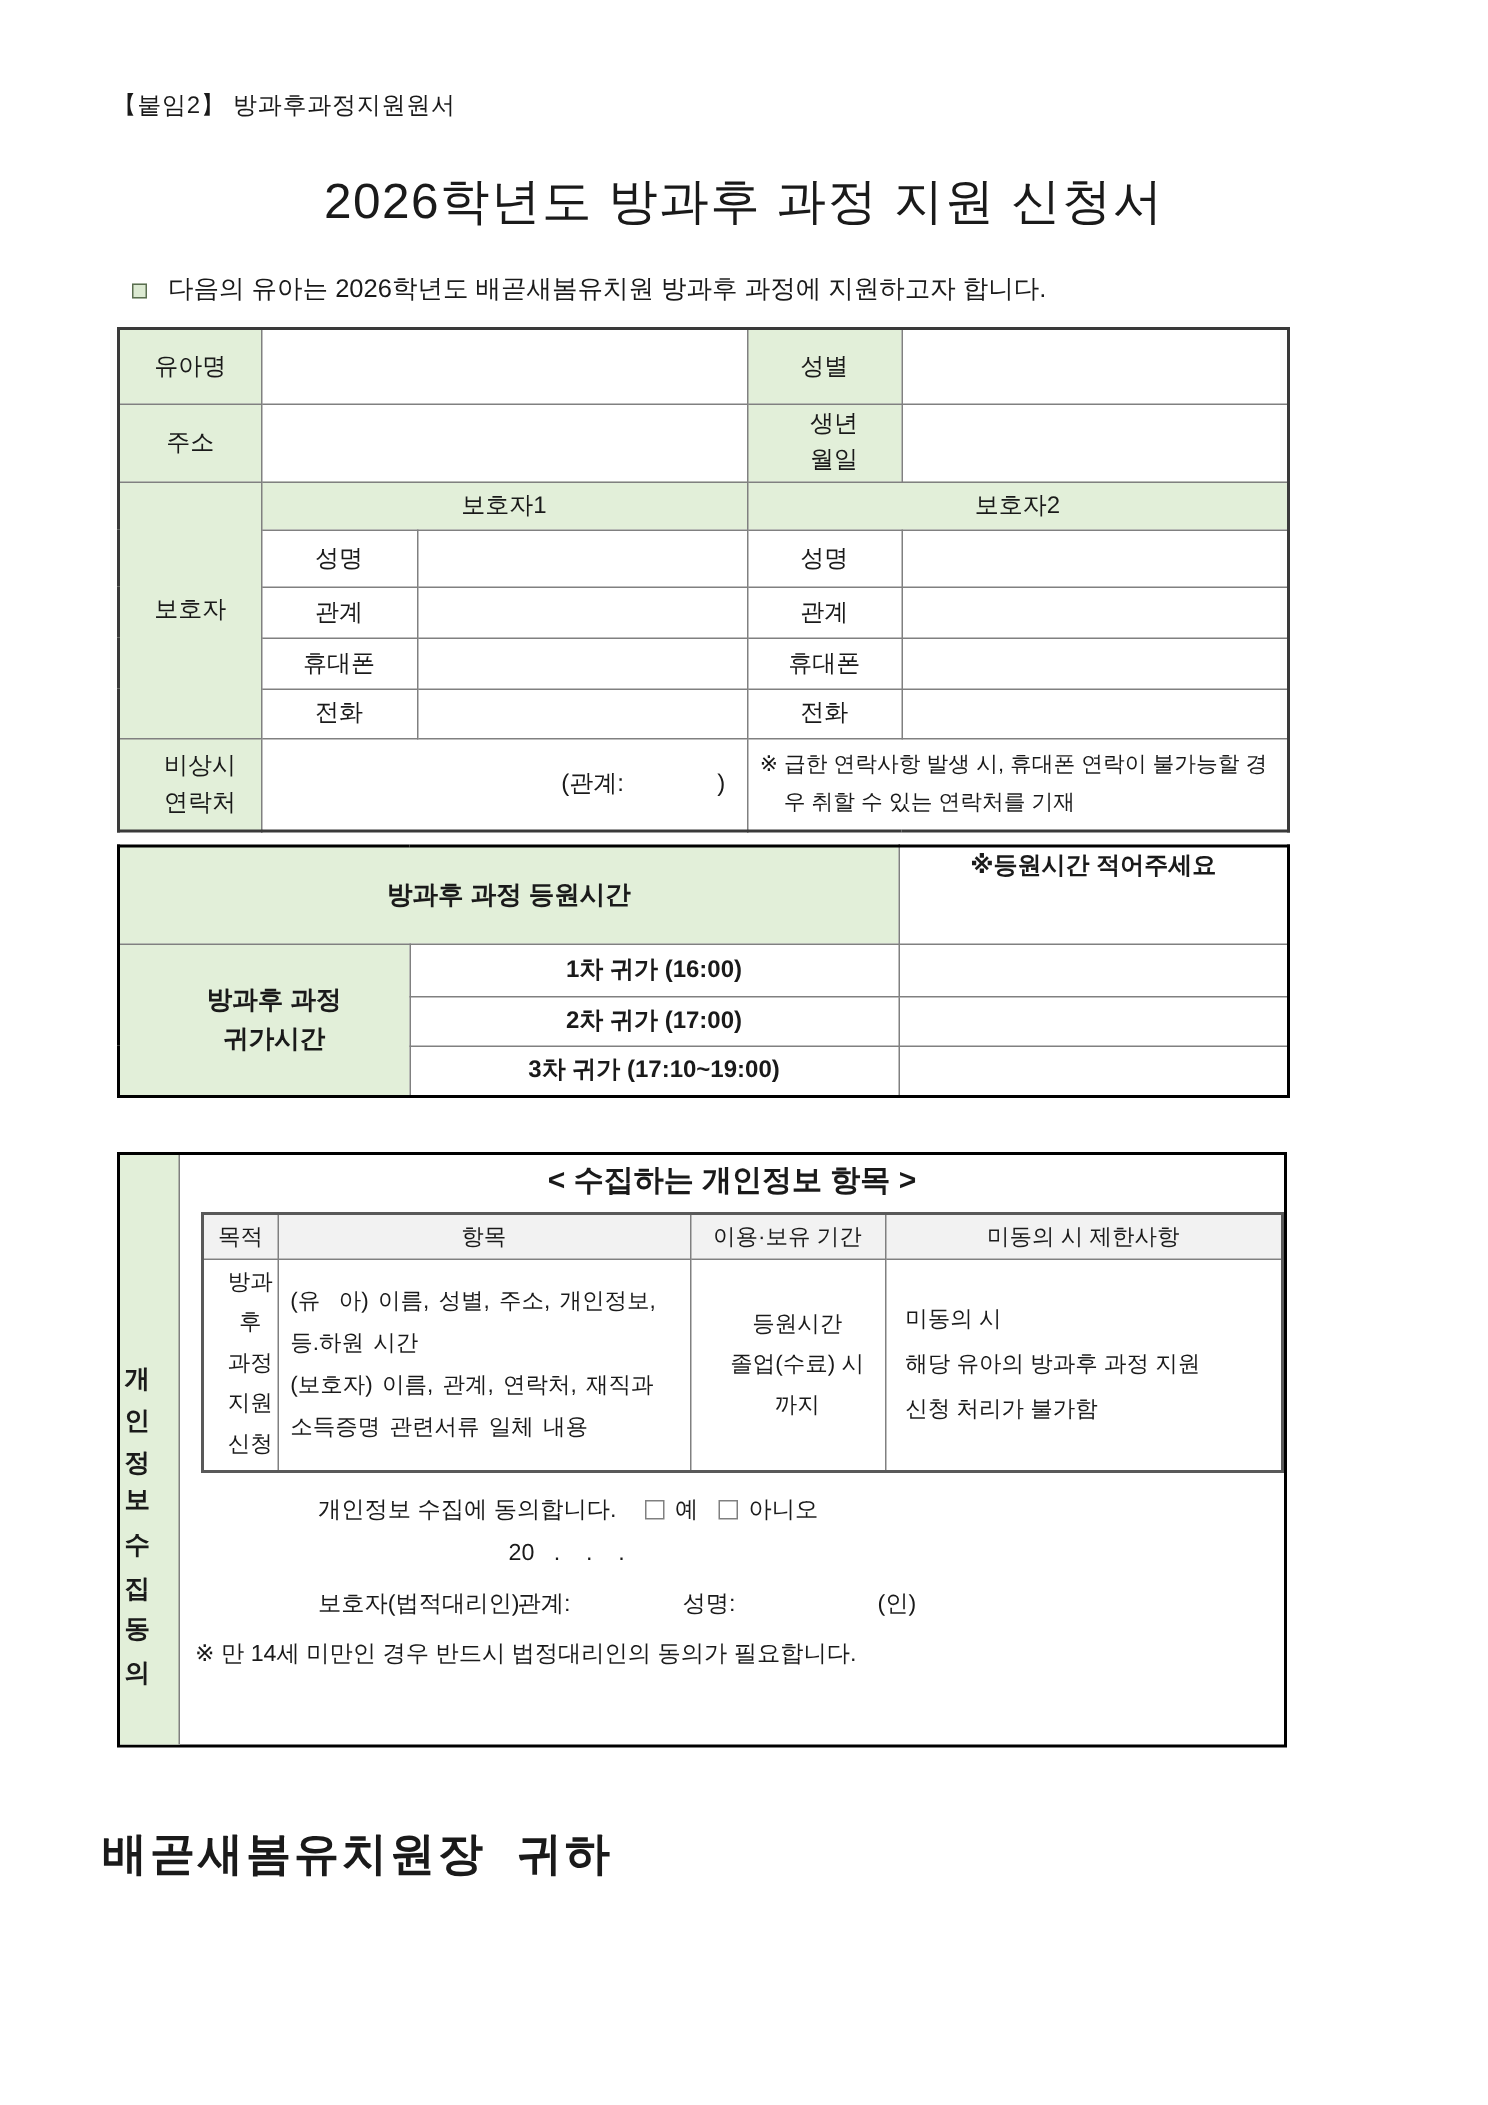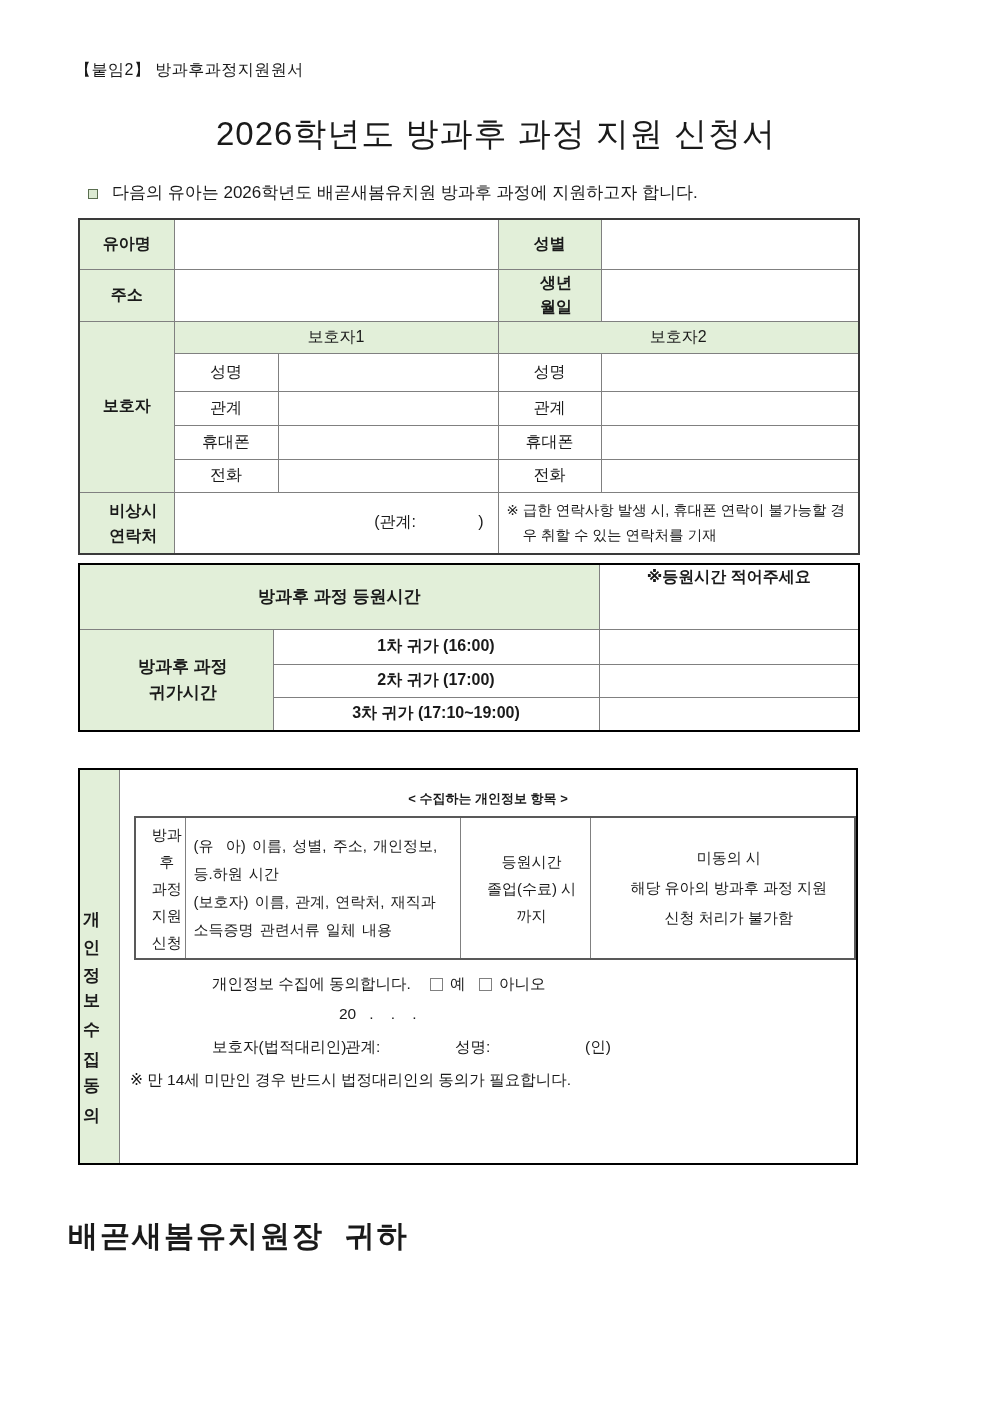--- a/index.html
+++ b/index.html
@@ -12,49 +12,49 @@
   .attach { position:absolute; left:75px; top:60px; font-size:16px; letter-spacing:.5px; }
   .doc-title { position:absolute; left:0; right:0; top:112px; text-align:center;
     font-size:33px; font-weight:normal; letter-spacing:1px; }
   .intro { position:absolute; left:88px; top:181px; font-size:17px; display:flex; align-items:center; }
   .intro-bullet { display:inline-block; width:10px; height:10px; background:#dcead2;
     border:1px solid #5a6e50; margin-right:14px; margin-top:2px; }
 
   table { border-collapse:collapse; table-layout:fixed; }
   td { border:1px solid #808080; font-size:16px; vertical-align:middle; }
   .g { background:#e2efd9; text-align:center; }
-  .bold { font-weight:bold; }
+  .bold { font-weight:normal; }
   .ctr { text-align:center; }
   .pre { white-space:pre-line;padding-left:13px; }
 
   .t1 { position:absolute; left:78px; top:218px; width:780px; border:2px solid #3a3a3a; }
   .t1 .emg-val { text-align:right; padding-right:14px; white-space:pre; font-size:16px; }
   .t1 .emg-note { font-size:14.5px; line-height:25px; padding:4px 6px 4px 24px;
     text-indent:-16px; vertical-align:middle; }
 
   .t2 { position:absolute; left:78px; top:563px; width:780px; border:2px solid #000; }
   .t2 td { font-weight:bold; }
   .hint-cell { vertical-align:top; text-align:center; padding-top:2px; font-size:16px; }
 
   .t3 { position:absolute; left:78px; top:768px; width:780px; height:397px;
     border:2px solid #000; display:flex; }
   .t3-side { width:40px; background:#e2efd9; border-right:1px solid #808080;
     display:flex; justify-content:center; padding-top:86px;
     writing-mode:vertical-lr; text-orientation:upright;
     font-size:17px; font-weight:bold; letter-spacing:11px; }
   .t3-main { width:740px; position:relative; }
   .c-para { margin:8px 10px 0 10px; font-size:16.5px; line-height:33px; }
-  .c-items-title { text-align:center; font-weight:bold; font-size:13px; margin-top:20px; }
+  .c-items-title { text-align:center; font-weight:bold; font-size:20px; margin-top:3px; }
   .t3i { margin:8px 0 0 14px; width:720px; border:2px solid #595959; }
   .t3i td { font-size:15px; }
   .t3i .hd { background:#f2f2f2; text-align:center; height:30px; }
-  .cell-purpose { text-align:center; line-height:27px; }
+  .cell-purpose { text-align:center; line-height:27px;font-family:Liberation Serif, serif; }
   .cell-items { line-height:28px; padding:4px 8px; white-space:pre-wrap; word-spacing:2px; }
   .cell-period { text-align:center; line-height:27px; }
-  .cell-restrict { text-align:center; line-height:30px; }
+  .cell-restrict { text-align:left; line-height:30px; }
   .c-row { position:relative; height:24px; font-size:15.5px; }
   .c-abs { position:absolute; white-space:pre; }
   .cbx { display:inline-block; width:13px; height:13px; border:1px solid #808080;
     background:#fff; vertical-align:-2px; margin-right:7px; }
   .closing { position:absolute; left:68px; top:1216px; font-size:30px; font-weight:bold;
     letter-spacing:2px; white-space:pre; }
 </style>
 </head>
 <body>
 
@@ -160,20 +160,26 @@
   <div class="t3-main">
     <div class="c-items-title">&lt; 수집하는 개인정보 항목 &gt;</div>
     <table class="t3i">
       <colgroup>
           <col style="width:50px">
           <col style="width:275px">
           <col style="width:130px">
           <col style="width:265px">
         </colgroup>
       <tbody>
+          <tr>
+        <td class="hd">목적</td>
+        <td class="hd">항목</td>
+        <td class="hd">이용·보유 기간</td>
+        <td class="hd">미동의 시 제한사항</td>
+      </tr>
       <tr style="height:142px">
         <td class="cell-purpose pre">방과후
 과정
 지원
 신청</td>
         <td class="cell-items">(유  아) 이름, 성별, 주소, 개인정보, 등.하원 시간
 (보호자) 이름, 관계, 연락처, 재직과 소득증명 관련서류 일체 내용</td>
         <td class="cell-period pre">등원시간
 졸업(수료) 시
 까지</td>

